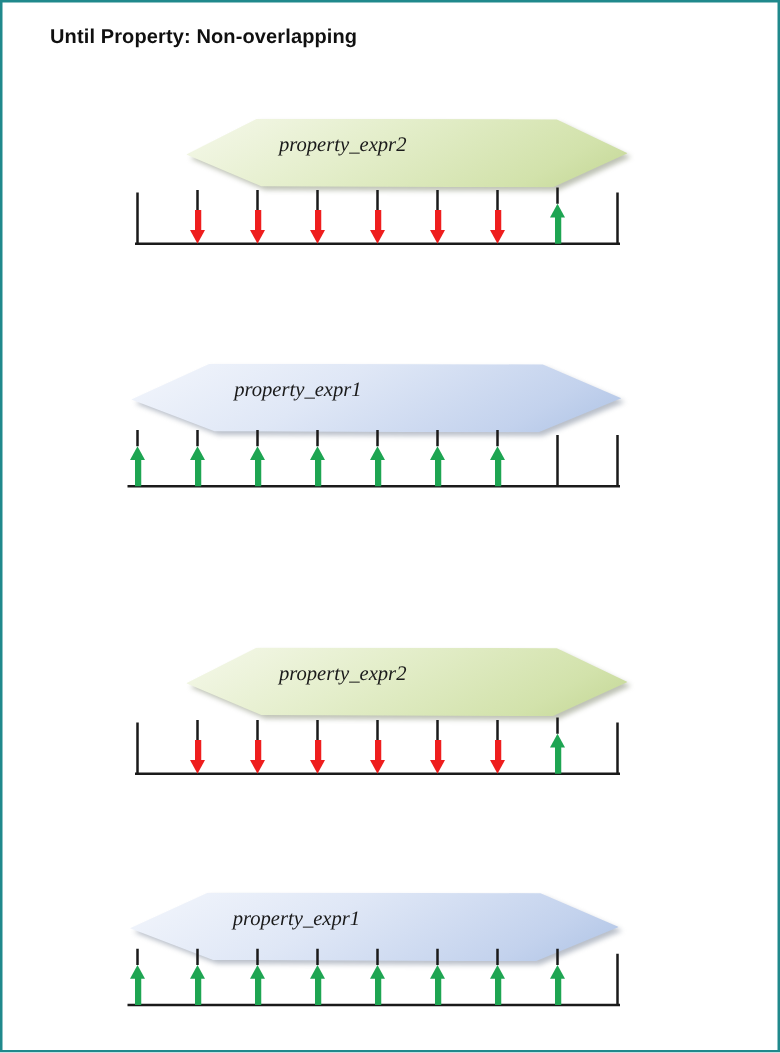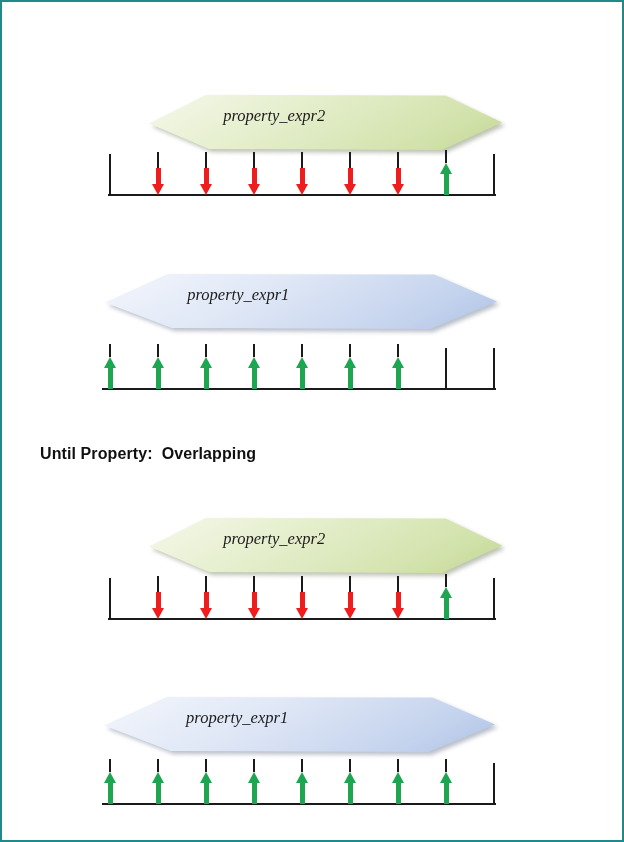--- a/index.html
+++ b/index.html
@@ -7,21 +7,21 @@
     position:relative;width:624px;height:842px;background:#fff;
     border:2px solid var(--frame,#20898c);box-sizing:border-box;
     font-family:"Liberation Sans",sans-serif;overflow:hidden;
   }
   .section-title{
     position:absolute;font-weight:bold;font-size:16px;color:#101010;
     white-space:pre;letter-spacing:.1px;
   }
   .hex-wrap{position:absolute;}
   .hex-wrap.green-shadow{filter:drop-shadow(3px 3px 2px rgba(110,120,90,.45));}
-  .hex-wrap.blue-shadow{filter:drop-shadow(3px 3px 2px rgba(100,112,135,.45));}
+  .hex-wrap.blue-shadow{filter:drop-shadow(3px 3px 2px rgba(100,112,135,.45));margin-top:17px;}
   .hex{
     width:100%;height:100%;
     clip-path:polygon(0% 52%,16% 0%,84% 1%,100% 50%,83% 100%,17% 98%);
     display:flex;align-items:flex-start;
     padding-left:21%;padding-top:11px;box-sizing:border-box;
   }
   .hex-green{background:linear-gradient(150deg,#f5f8ea 0%,#e4eecb 40%,#d2e2ab 80%,#c3d694 100%);margin-top:11px;}
   .hex-blue{background:linear-gradient(150deg,#f3f6fc 0%,#dfe7f6 40%,#c3d2ed 80%,#aec3e5 100%);}
   .hex-label{
     font-family:"Liberation Serif",serif;font-style:italic;
@@ -32,20 +32,21 @@
   .tl-baseline{height:2px;}
   .glyph-arrow{position:absolute;width:13px;}
   .glyph-arrow .shaft{position:absolute;left:4px;width:5px;}
   .glyph-arrow .head{position:absolute;left:0;width:0;height:0;}
 </style>
 </head>
 <body>
 
 <div class="stage" style="--frame: #20898c; --line: #1a1a1a; background: rgb(255, 255, 255);">
 
+  <div class="section-title" style="left:38px;top:19px">Until Property: Non-overlapping</div>
 
   <div class="hex-wrap green-shadow" style="left:147px;top:82px;width:353px;height:55px">
     <div class="hex hex-green">
       <span class="hex-label">property_expr2</span>
     </div>
   </div>
 
   <div class="timeline">
       <div class="tl-baseline" style="left: 106px; top: 192px; width: 388px;"></div>
       <div class="tl-line" style="left: 107px; top: 152px; width: 2px; height: 41px;"></div>
@@ -127,21 +128,20 @@
       </div>
       <div class="tl-line" style="left: 395.25px; top: 342px; width: 1.5px; height: 13px;"></div>
       <div class="glyph-arrow" style="left: 389.5px; top: 355px; height: 32px;">
         <div class="shaft" style="background: rgb(30, 165, 82); top: 10px; height: 22px;"></div>
         <div class="head" style="top: 0px; border-left: 6.5px solid transparent; border-right: 6.5px solid transparent; border-bottom: 11px solid rgb(30, 165, 82);"></div>
       </div>
       <div class="tl-line" style="left: 443px; top: 346px; width: 2px; height: 41px;"></div>
       <div class="tl-line" style="left: 491px; top: 346px; width: 2px; height: 41px;"></div>
     </div>
 
-  <div class="section-title" style="left:38px;top:443px">Until Property:  Overlapping</div>
 
   <div class="hex-wrap green-shadow" style="left:147px;top:505px;width:353px;height:55px">
     <div class="hex hex-green">
       <span class="hex-label">property_expr2</span>
     </div>
   </div>
 
   <div class="timeline">
       <div class="tl-baseline" style="left: 106px; top: 616px; width: 388px;"></div>
       <div class="tl-line" style="left: 107px; top: 576px; width: 2px; height: 41px;"></div>

